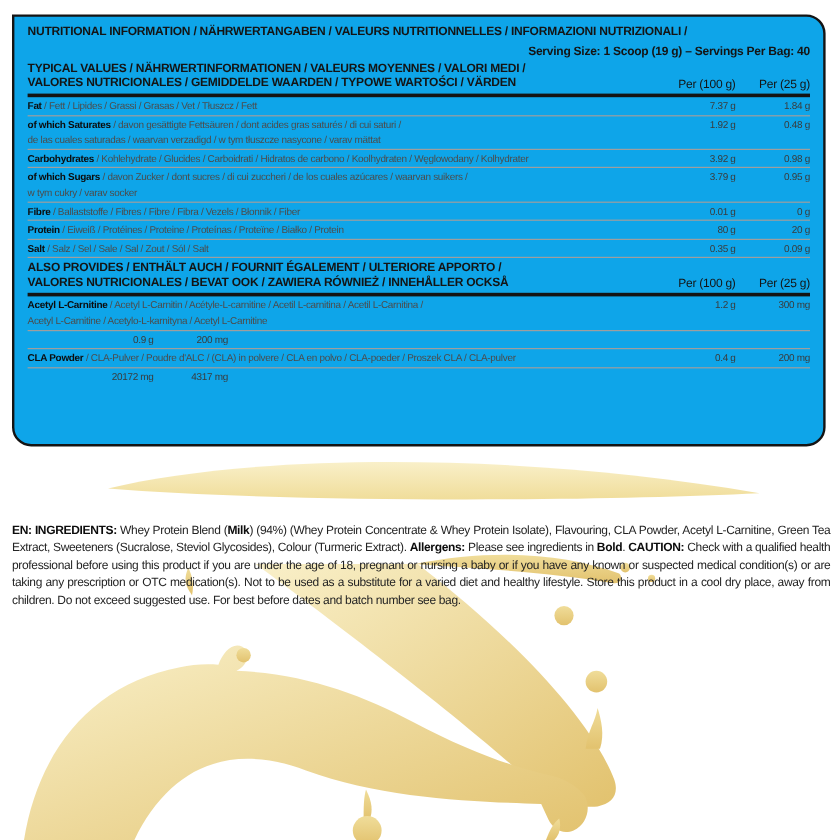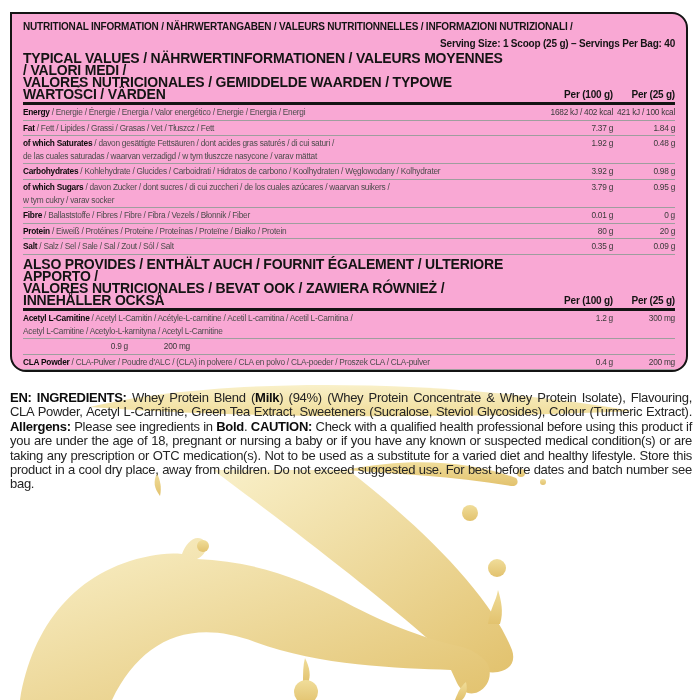--- a/index.html
+++ b/index.html
@@ -6,46 +6,46 @@
   html,body { width:700px; height:700px; background:#ffffff; font-family:"Liberation Sans", sans-serif; }
   .page { position:relative; width:700px; height:700px; background:#fff; overflow:hidden; }
 
   
   .splash { position:absolute; left:0; top:370px; z-index:0; }
 
   
   .label-box {
     position:absolute; left:10px; top:12px; width:678px; height:360px;
     border:2px solid #141414; border-radius:0 16px 16px 16px;
-    padding:7px 11px 6px 11px; background:#f9a8d4; z-index:1;
+    padding:7px 11px 6px 11px; background:#0ea5e9; z-index:1;
     color:#111; overflow:hidden;
   }
   .title-line { font-size:10px; font-weight:bold; line-height:12px; letter-spacing:-0.2px; color:#141414; }
   .serving { margin-top:5px; font-size:10px; font-weight:bold; text-align:right; letter-spacing:-0.2px; color:#141414; }
 
   .thead { display:flex; align-items:flex-end; margin-top:3px; }
   .th-label { flex:1; }
-  .th-line { font-size:14px; font-weight:bold; line-height:12px; letter-spacing:-0.2px; color:#141414; }
+  .th-line { font-size:10px; font-weight:bold; line-height:12px; letter-spacing:-0.2px; color:#141414; }
   .v { width:105px; text-align:right; white-space:nowrap; }
   .v2 { width:62px; }
-  .thead .v { font-size:10px; font-weight:bold; letter-spacing:-0.2px; color:#141414;margin-top:12px; }
+  .thead .v { font-size:10px; font-weight:normal; letter-spacing:-0.2px; color:#141414;margin-top:12px; }
 
   .bar { height:3px; background:#141414; margin-top:2px; }
 
   .row { display:flex; align-items:flex-start; border-bottom:1px solid #9e9e9e; padding:1px 0; }
   .rows .row:last-child.no-border, .rows-last .row:last-child { border-bottom:none; }
   .lbl { flex:1; font-size:8.3px; line-height:12.6px; letter-spacing:-0.25px; color:#4c4c4c; white-space:nowrap; }
   .lbl .b { font-weight:bold; color:#0c0c0c; }
   .lbl .cont { display:block; }
   .row .v { font-size:8.3px; line-height:12.6px; letter-spacing:-0.25px; color:#3a3a3a; }
 
   
   .footer {
-    position:absolute; left:10px; top:391px; width:682px; z-index:1;
-    font-size:13px; line-height:14.4px; letter-spacing:-0.28px;
+    position:absolute; left:10px; top:436px; width:682px; z-index:1;
+    font-size:10px; line-height:14.4px; letter-spacing:-0.28px;
     color:#242424; text-align:justify;
   }
   .footer .b { font-weight:bold; color:#0c0c0c; }
 </style>
 </head>
 <body>
 
 <div class="page">
 
   <svg class="splash" width="700" height="330" viewBox="0 0 700 330" xmlns="http://www.w3.org/2000/svg">
@@ -87,39 +87,34 @@
     <path d="M305,288 C310,298 311,306 308,313 L303,313 C303,304 303,295 305,288 Z" fill="url(#g3)"></path>
     <circle cx="306" cy="322" r="12" fill="url(#g3)"></circle>
 
     <circle cx="203" cy="176" r="6" fill="url(#g3)"></circle>
     <path d="M466,312 C468,320 466,326 462,330 L455,330 C458,322 461,316 466,312 Z" fill="url(#g3)"></path>
   </svg>
 
   <div class="label-box">
     <div class="title-line">NUTRITIONAL INFORMATION / NÄHRWERTANGABEN / VALEURS NUTRITIONNELLES / INFORMAZIONI NUTRIZIONALI /</div>
 
-    <div class="serving">Serving Size: 1 Scoop (25 g)  –  Servings Per Bag: 40</div>
+    <div class="serving">Serving Size: 1 Scoop (19 g)  –  Servings Per Bag: 40</div>
 
     <div class="thead">
       <div class="th-label">
         <div class="th-line">TYPICAL VALUES / NÄHRWERTINFORMATIONEN / VALEURS MOYENNES / VALORI MEDI /</div>
         <div class="th-line">VALORES NUTRICIONALES / GEMIDDELDE WAARDEN / TYPOWE WARTOŚCI / VÄRDEN</div>
       </div>
       <div class="v">Per (100 g)</div>
       <div class="v v2">Per (25 g)</div>
     </div>
     <div class="bar"></div>
 
     <div class="rows">
 
-        <div class="row">
-          <div class="lbl"><span class="b">Energy</span><span> / Energie / Énergie / Energia / Valor energético / Energie / Energia / Energi</span><span class="cont"></span></div>
-          <div class="v">1682 kJ / 402 kcal</div>
-          <div class="v v2">421 kJ / 100 kcal</div>
-        </div>
 
         <div class="row">
           <div class="lbl"><span class="b">Fat</span><span> / Fett / Lipides / Grassi / Grasas / Vet / Tłuszcz / Fett</span><span class="cont"></span></div>
           <div class="v">7.37 g</div>
           <div class="v v2">1.84 g</div>
         </div>
 
         <div class="row">
           <div class="lbl"><span class="b">of which Saturates</span><span> / davon gesättigte Fettsäuren / dont acides gras saturés / di cui saturi /</span><span class="cont">de las cuales saturadas / waarvan verzadigd / w tym tłuszcze nasycone / varav mättat</span></div>
           <div class="v">1.92 g</div>

